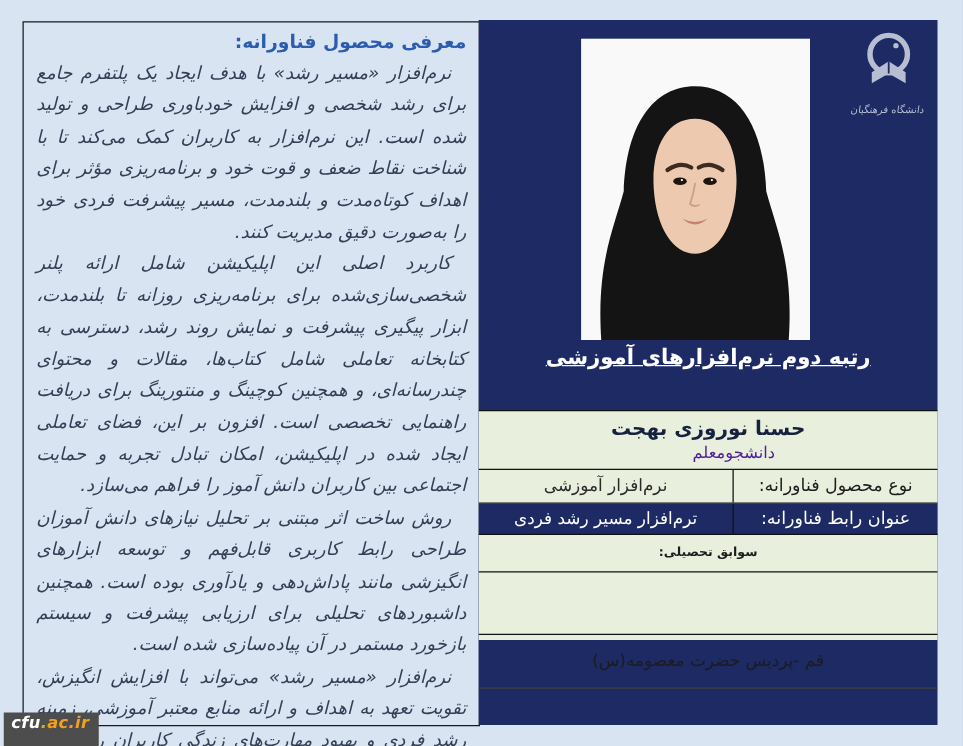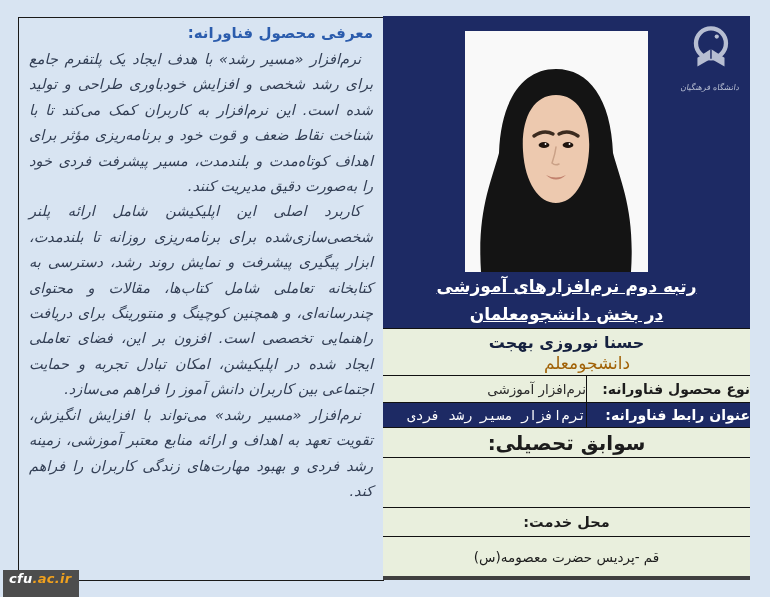--- a/index.html
+++ b/index.html
@@ -54,40 +54,40 @@
   }
   .banner {
     position:absolute; top:256px; left:0; width:100%;
     text-align:center; color:#ffffff; font-weight:bold;
     font-size:17px; line-height:28px; direction:rtl;text-decoration:underline;
   }
 
   
   .info-table {
     position:absolute; top:312px; left:0;
-    width:367px; height:252px; box-sizing:border-box;
+    width:367px; height:184px; box-sizing:border-box;
     background:var(--cell-bg,#e9efdd);
     border-top:1px solid #111;
     direction:rtl; color:#1c1c1c;
   }
   .t-row { box-sizing:border-box; border-bottom:1px solid #111; display:flex; align-items:center; }
   .t-row.cols { padding:0; }
-  .t-cell { box-sizing:border-box; height:100%; display:flex; flex-direction:column; justify-content:center; }
-  .t-label { width:164px; font-weight:bold; font-size:14px; border-left:1px solid #111; }
+  .t-cell { box-sizing:border-box; height:100%; display:flex; flex-direction:column; justify-content:center; text-align:center; }
+  .t-label { width:164px; font-weight:normal; font-size:14px; border-left:1px solid #111; }
   .t-value { width:203px; font-size:13.5px; color:#2a2a2a; }
   .row-name   { height:47px; flex-direction:column; justify-content:center; }
   .row-type   { height:27px; }
   .row-title  { height:25px; background:var(--navy,#1d2a64); color:#fff; }
-  .row-title .t-value { color:#fff;font-family:Liberation Mono, monospace; }
-  .row-eduhdr { height:30px; justify-content:center; font-weight:bold; font-size:20px; }
+  .row-title .t-value { color:#fff; }
+  .row-eduhdr { height:30px; justify-content:center; font-weight:bold; font-size:10px; }
   .row-edu    { height:50px; }
   .row-workhdr{ height:29px; justify-content:center; font-weight:bold; font-size:14.5px; }
-  .row-work   { height:43px; justify-content:center; font-size:13.5px; border-bottom:4px solid #404040; }
+  .row-work   { height:43px; justify-content:center; font-size:13.5px; border-bottom:1px solid #404040; }
   .person-name { font-weight:bold; font-size:16px; color:#15213f; line-height:22px; }
-  .person-role { font-size:17px; color:#a16207; line-height:18px;margin-left:41px; }
+  .person-role { font-size:13px; color:#4c1d95; line-height:18px;margin-left:41px; }
   .edu-line { line-height:20px; }
 
   
   .watermark {
     position:absolute; left:3px; top:570px;
     background:#4d4d4d; padding:1px 7px 16px 6px;
     font-style:italic; font-weight:bold; font-size:13px;
     letter-spacing:0.3px; z-index:5;
   }
   .wm-prefix { color:#ffffff; }
@@ -95,20 +95,21 @@
 </style>
 </head>
 <body>
 
 <div class="page">
 
   <div class="intro-box">
     <div class="intro-heading">معرفی محصول فناورانه:</div>
     <p class="intro-p">نرم‌افزار «مسیر رشد» با هدف ایجاد یک پلتفرم جامع برای رشد شخصی و افزایش خودباوری طراحی و تولید شده است. این نرم‌افزار به کاربران کمک می‌کند تا با شناخت نقاط ضعف و قوت خود و برنامه‌ریزی مؤثر برای اهداف کوتاه‌مدت و بلندمدت، مسیر پیشرفت فردی خود را به‌صورت دقیق مدیریت کنند.</p>
     <p class="intro-p">کاربرد اصلی این اپلیکیشن شامل ارائه پلنر شخصی‌سازی‌شده برای برنامه‌ریزی روزانه تا بلندمدت، ابزار پیگیری پیشرفت و نمایش روند رشد، دسترسی به کتابخانه تعاملی شامل کتاب‌ها، مقالات و محتوای چندرسانه‌ای، و همچنین کوچینگ و منتورینگ برای دریافت راهنمایی تخصصی است. افزون بر این، فضای تعاملی ایجاد شده در اپلیکیشن، امکان تبادل تجربه و حمایت اجتماعی بین کاربران دانش آموز را فراهم می‌سازد.</p>
+    <p class="intro-p">روش ساخت اثر مبتنی بر تحلیل نیازهای دانش آموزان طراحی رابط کاربری قابل‌فهم و توسعه ابزارهای انگیزشی مانند پاداش‌دهی و یادآوری بوده است. همچنین داشبوردهای تحلیلی برای ارزیابی پیشرفت و سیستم بازخورد مستمر در آن پیاده‌سازی شده است.</p>
     <p class="intro-p">نرم‌افزار «مسیر رشد» می‌تواند با افزایش انگیزش، تقویت تعهد به اهداف و ارائه منابع معتبر آموزشی، زمینه رشد فردی و بهبود مهارت‌های زندگی کاربران را فراهم کند.</p>
   </div>
 
   <div class="profile-panel">
 
     <div class="logo">
       <svg width="58" height="58" viewBox="0 0 60 60">
         <circle cx="31" cy="21" r="15.5" fill="none" stroke="#b7bed2" stroke-width="4.5"></circle>
         <circle cx="37" cy="14" r="3.4" fill="#1d2a64"></circle>
         <circle cx="37" cy="14" r="2.2" fill="#b7bed2"></circle>
@@ -133,21 +134,20 @@
         <ellipse cx="103" cy="114" rx="5.4" ry="3" fill="#1f140e"></ellipse>
         <circle cx="80.5" cy="113" r="0.9" fill="#ffffff"></circle>
         <circle cx="104.5" cy="113" r="0.9" fill="#ffffff"></circle>
         <path d="M91,116 C90,124 88,129 87,132 Q90,135 94,133" stroke="#caa187" stroke-width="1.5" fill="none" stroke-linecap="round"></path>
         <path d="M81,144 Q91,149 101,144 Q91,153 81,144 Z" fill="#c2826e"></path>
       </svg>
     </div>
 
     <div class="banner">
       <div>رتبه دوم نرم‌افزارهای آموزشی</div>
-      <div>در بخش دانشجومعلمان</div>
     </div>
 
     <div class="info-table">
 
       <div class="t-row row-name">
         <div class="person-name">حسنا نوروزی بهجت</div>
         <div class="person-role">دانشجومعلم</div>
       </div>
 
       <div class="t-row cols row-type">
@@ -160,21 +160,20 @@
         <div class="t-cell t-value">ترم‌افزار مسیر رشد فردی</div>
       </div>
 
       <div class="t-row row-eduhdr">سوابق تحصیلی:</div>
 
       <div class="t-row cols row-edu">
         <div class="t-cell t-value">
         </div>
       </div>
 
-      <div class="t-row row-workhdr">محل خدمت:</div>
 
       <div class="t-row row-work">قم -پردیس حضرت معصومه(س)</div>
 
     </div>
   </div>
 
   <div class="watermark">
     <span class="wm-prefix">cfu</span><span class="wm-suffix">.ac.ir</span>
   </div>
 

